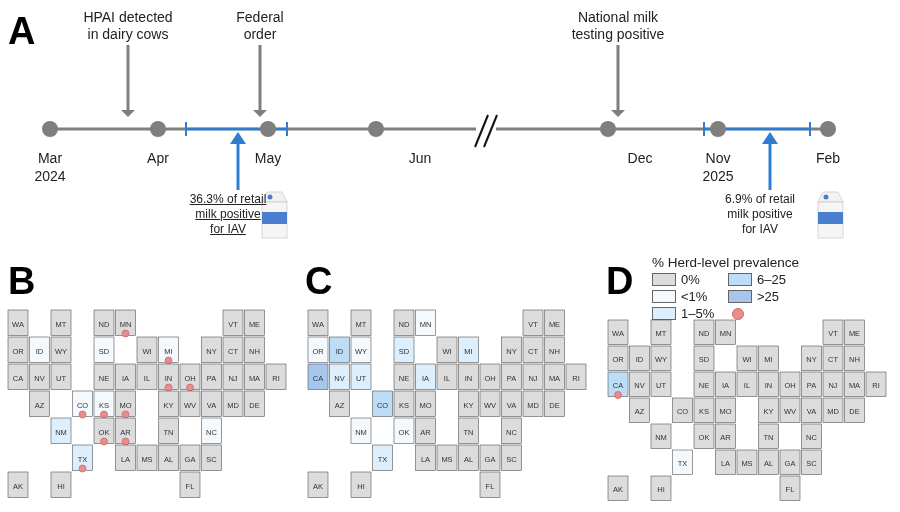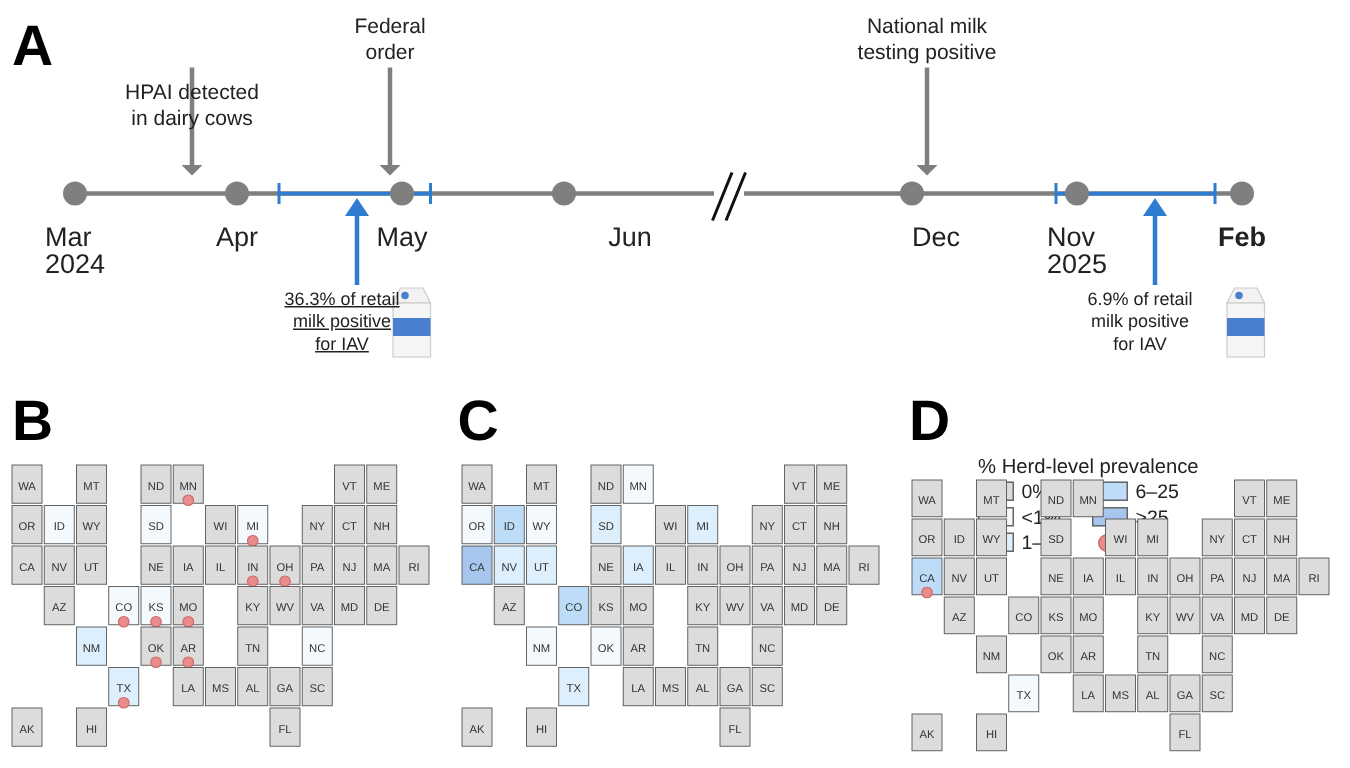--- a/index.html
+++ b/index.html
@@ -1,24 +1,24 @@
 <!DOCTYPE html>
 <html><head>
 <meta charset="utf-8">
 <style>
   html,body{margin:0;padding:0;background:#fff;}
   body{width:900px;height:512px;position:relative;overflow:hidden;font-family:"Liberation Sans","DejaVu Sans",sans-serif;color:#222;}
   .panel-letter{position:absolute;font-weight:bold;font-size:38px;line-height:1;color:#000;}
   .tl-label{position:absolute;font-size:13px;text-align:center;line-height:16px;color:#222;white-space:nowrap;transform:translateX(-50%);}
-  .month{position:absolute;font-size:18px;line-height:18px;transform:translateX(-50%);}
+  .month{position:absolute;font-size:14px;text-align:center;line-height:18px;transform:translateX(-50%);}
   .note{position:absolute;font-size:12px;text-align:center;line-height:15px;transform:translateX(-50%);white-space:nowrap;}
   svg{position:absolute;left:0;top:0;}
   .map{position:absolute;}
   .legend{position:absolute;left:652px;top:254px;font-size:13px;line-height:17px;}
-  .legend .title{font-size:13.5px;margin-top:48px;}
+  .legend .title{font-size:13.5px;}
   .lg-row{display:flex;align-items:center;height:17px;}
   .sw{display:inline-block;width:22px;height:11px;border:1px solid #666;margin-right:5px;}
   .lg-item{display:flex;align-items:center;width:76px;}
   .dot-ico{display:inline-block;width:10px;height:10px;border-radius:50%;background:#e98c8c;border:1px solid #d06a6a;margin:0 6px 0 4px;}
 </style>
 </head>
 <body>
 
 <div class="panel-letter" style="left:8px;top:12px;">A</div>
 <div class="panel-letter" style="left:8px;top:262px;">B</div>
@@ -85,31 +85,31 @@
     </div>
     <div class="month" style="left: 158px; top: 149px;">
       <div>Apr</div>
     </div>
     <div class="month" style="left: 268px; top: 149px;">
       <div>May</div>
     </div>
     <div class="month" style="left: 376px; top: 149px; margin-left: 44px;">
       <div>Jun</div>
     </div>
-    <div class="month" style="left: 624px; top: 149px;">
+    <div class="month" style="left: 640px; top: 149px;">
       <div>Dec</div>
     </div>
     <div class="month" style="left: 718px; top: 149px;">
       <div>Nov</div>
       <div>2025</div>
     </div>
-    <div class="month" style="left: 828px; top: 149px; font-weight: bold;">
+    <div class="month" style="left: 828px; top: 149px;">
       <div>Feb</div>
     </div>
-    <div class="tl-label" style="left: 128px; top: 9px; font-size: 14px; line-height: 17px; margin-top: 44px;">
+    <div class="tl-label" style="left: 128px; top: 9px; font-size: 14px; line-height: 17px;">
       <div>HPAI detected</div>
       <div>in dairy cows</div>
     </div>
     <div class="tl-label" style="left: 260px; top: 9px; font-size: 14px; line-height: 17px;">
       <div>Federal</div>
       <div>order</div>
     </div>
     <div class="tl-label" style="left: 618px; top: 9px; font-size: 14px; line-height: 17px;">
       <div>National milk</div>
       <div>testing positive</div>

